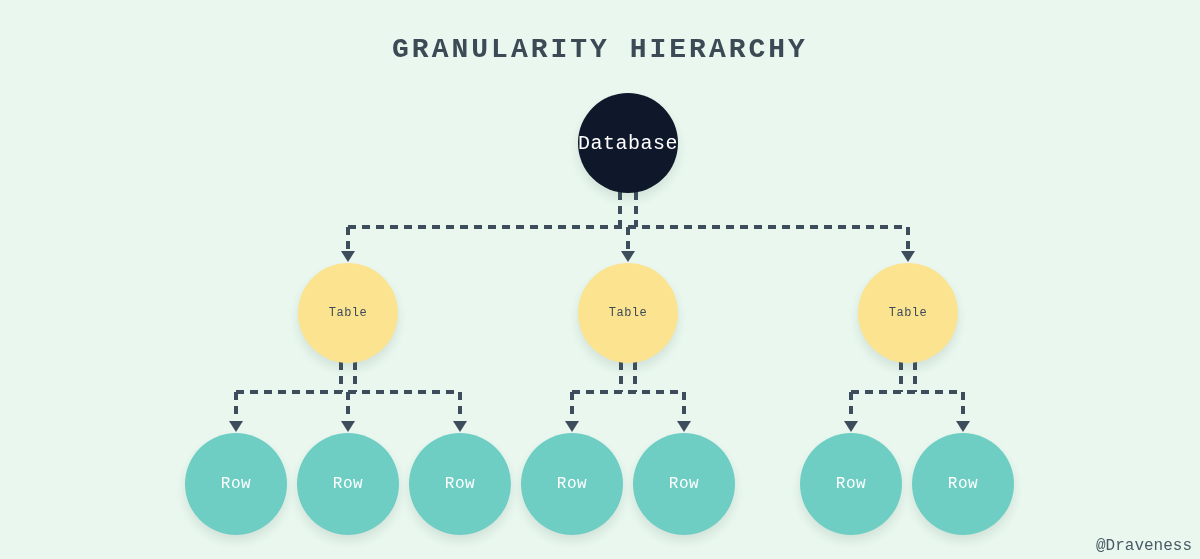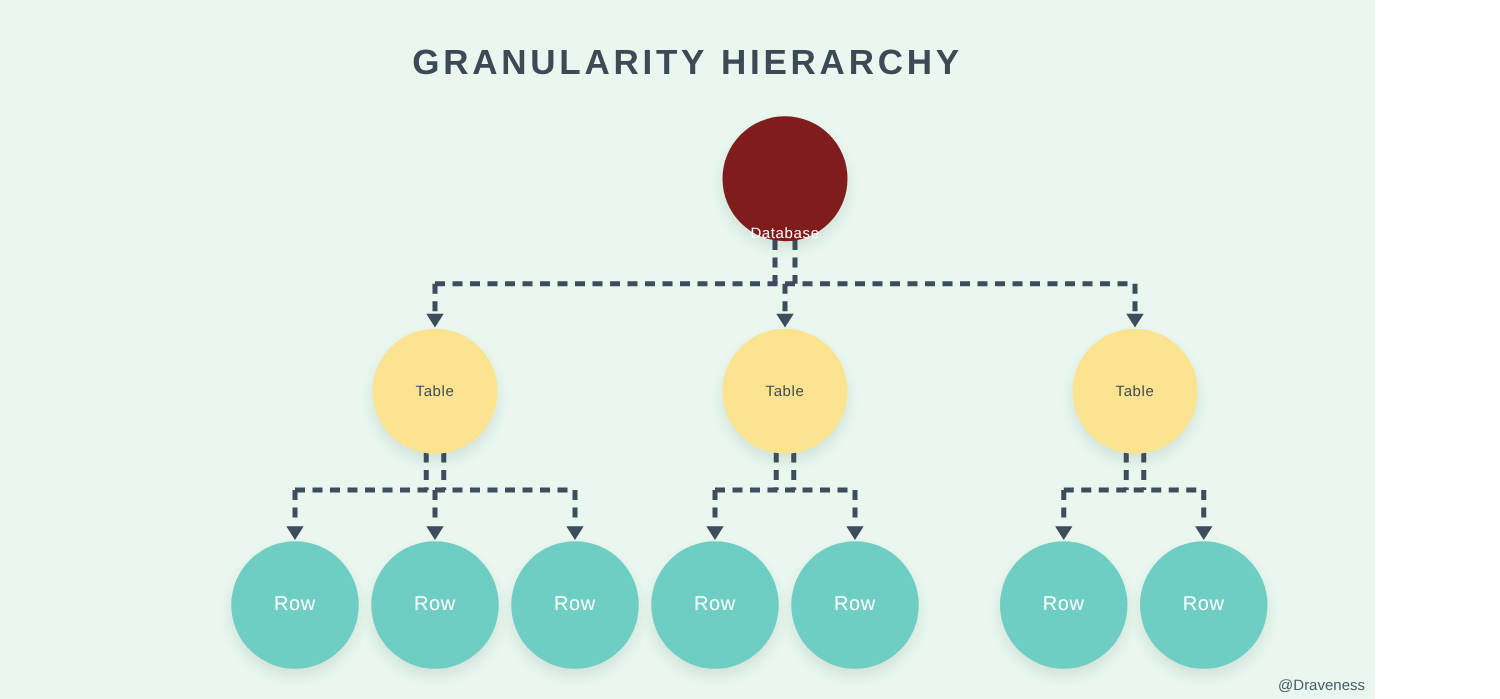--- a/index.html
+++ b/index.html
@@ -1,25 +1,25 @@
 <!DOCTYPE html>
 <html><head>
 <meta charset="utf-8">
 <style>
   html, body {
     margin: 0;
     padding: 0;
   }
   .canvas {
     position: relative;
-    width: 1100px;
+    width: 1200px;
     height: 559px;
     background: #e9f7ee;
     overflow: hidden;
-    font-family: Liberation Sans, sans-serif;
+    font-family: Liberation Mono, monospace;
   }
   .diagram-title {
     position: absolute;
     top: 34px;
     left: 0;
     width: 100%;
     text-align: center;
     font-size: 28px;
     font-weight: bold;
     letter-spacing: 3px;
@@ -36,42 +36,41 @@
     display: flex;
     align-items: center;
     justify-content: center;
     letter-spacing: 0.5px;
     box-shadow: 0 6px 10px rgba(50, 90, 75, 0.12);
     box-sizing: border-box;
   }
   .node-database {
     left: 578px; top: 93px;
     width: 100px; height: 100px;
-    background: #7f1d1d;
+    background: #0f172a;
     color: #ffffff;
-    font-size: 12px;
-    align-items: flex-end;
+    font-size: 20px;
   }
   .node-table {
     width: 100px; height: 100px;
     background: #fbe390;
     color: #3c4b58;
     font-size: 12px;
   }
   .node-row {
     width: 102px; height: 102px;
     background: #6fcec4;
     color: #ffffff;
     font-size: 16px;
   }
   .watermark {
     position: absolute;
     right: 8px;
     bottom: 4px;
-    font-size: 12px;
+    font-size: 16px;
     color: #4a5a66;
   }
   .dash {
     fill: none;
     stroke: #3d4d5c;
     stroke-width: 4;
     stroke-dasharray: 8 6;
   }
   .arrow {
     fill: #3d4d5c;

